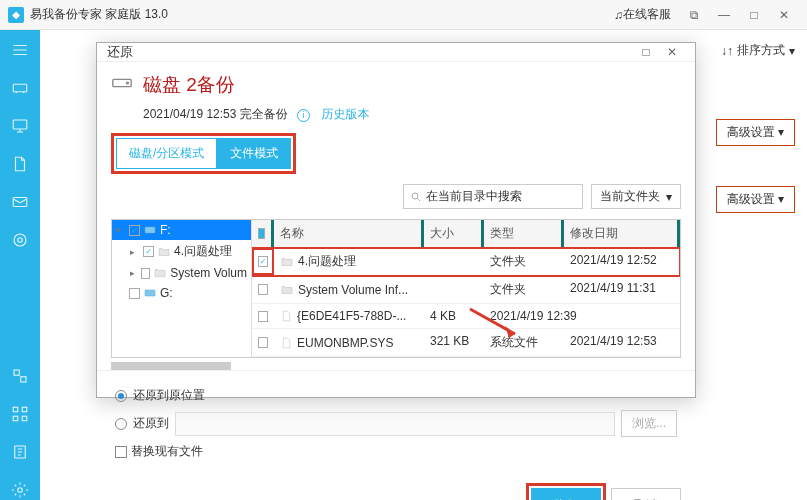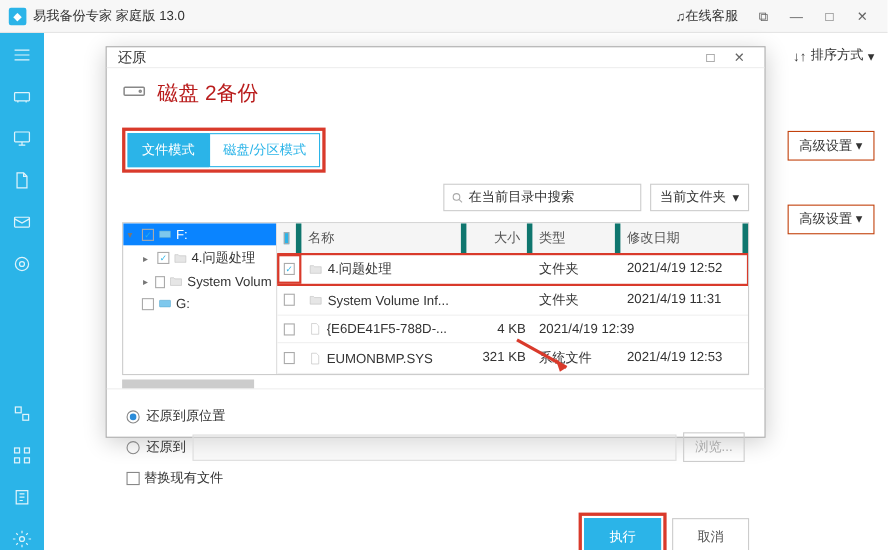--- a/index.html
+++ b/index.html
@@ -36,26 +36,26 @@
 .browser{display:flex;border:1px solid #ccc;margin:0 14px;height:160px}
 .tree{width:140px;border-right:1px solid #ddd;overflow:hidden}
 .tree-row{display:flex;align-items:center;gap:3px;padding:3px 4px;white-space:nowrap}
 .tree-row .exp{width:10px;color:#777;font-size:9px}
 .tree-row .cb{width:11px;height:11px;border:1px solid #aaa;display:inline-flex;align-items:center;justify-content:center;font-size:8px;color:#2bb4e8}
 .tree-row.sel{background:#0a84ff;color:#fff;width:100%}
 .tree-row.sel .lbl{color:#fff}
 .tree-row .fic{width:14px;height:12px}
 .list{flex:1;overflow:hidden}
 .lh{display:flex;background:#f5f5f5;border-bottom:1px solid #ddd}
-.lh>div{padding:5px 6px;border-right:5px solid #0f766e;color:#555}
+.lh>div{padding:5px 6px;border-right:3px solid #0f766e;color:#555}
 .lr{display:flex;border-bottom:1px solid #f0f0f0}
 .lr>div{padding:5px 6px;white-space:nowrap;overflow:hidden}
 .c-chk{width:22px;display:flex;align-items:center;justify-content:center}
 .c-name{width:150px;display:flex;align-items:center;gap:4px}
-.c-size{width:60px;text-align:right}
+.c-size{width:60px;text-align:left}
 .c-type{width:80px}
 .c-date{flex:1}
 .c-chk .cb{width:11px;height:11px;border:1px solid #aaa;display:inline-flex;align-items:center;justify-content:center;font-size:8px;color:#2bb4e8}
 .lr.hl{outline:2px solid #d93a2b;outline-offset:-1px}
 .lr.hl .c-chk{outline:2px solid #d93a2b;outline-offset:-2px}
 .scrollbar{height:8px;background:#f0f0f0;margin:4px 14px 0;position:relative}
 .scrollbar .thumb{position:absolute;left:0;top:0;height:8px;width:120px;background:#ccc}
 .dest{padding:10px 18px;border-top:1px solid #eee;margin-top:8px}
 .radio-row{display:flex;align-items:center;gap:6px;margin:6px 0}
 .radio{width:12px;height:12px;border:1px solid #888;border-radius:50%;display:inline-flex;align-items:center;justify-content:center}
@@ -180,26 +180,31 @@
     <div class="wb">✕</div>
   </div>
 
   <div class="m-head">
     <div class="disk-ic"><svg viewBox="0 0 24 24">
           <rect x="2" y="8" width="20" height="8" rx="1"></rect>
           <circle cx="18" cy="12" r="1"></circle>
         </svg></div>
     <div>
       <div class="h1">磁盘 2备份</div>
+      <div class="h2">
+        <span>2021/04/19 12:53 完全备份</span>
+        <span class="info-ic">i</span>
+        <span class="hist">历史版本</span>
+      </div>
     </div>
   </div>
 
   <div class="tabs">
+    <div class="tab">磁盘/分区模式</div>
     <div class="tab active">文件模式</div>
-    <div class="tab">磁盘/分区模式</div>
   </div>
 
   <div class="search-row">
     <div class="search-box">
       <svg viewBox="0 0 24 24">
           <circle cx="10" cy="10" r="6"></circle>
           <path d="M20 20l-5-5"></path>
         </svg>
       <span>在当前目录中搜索</span>
     </div>

